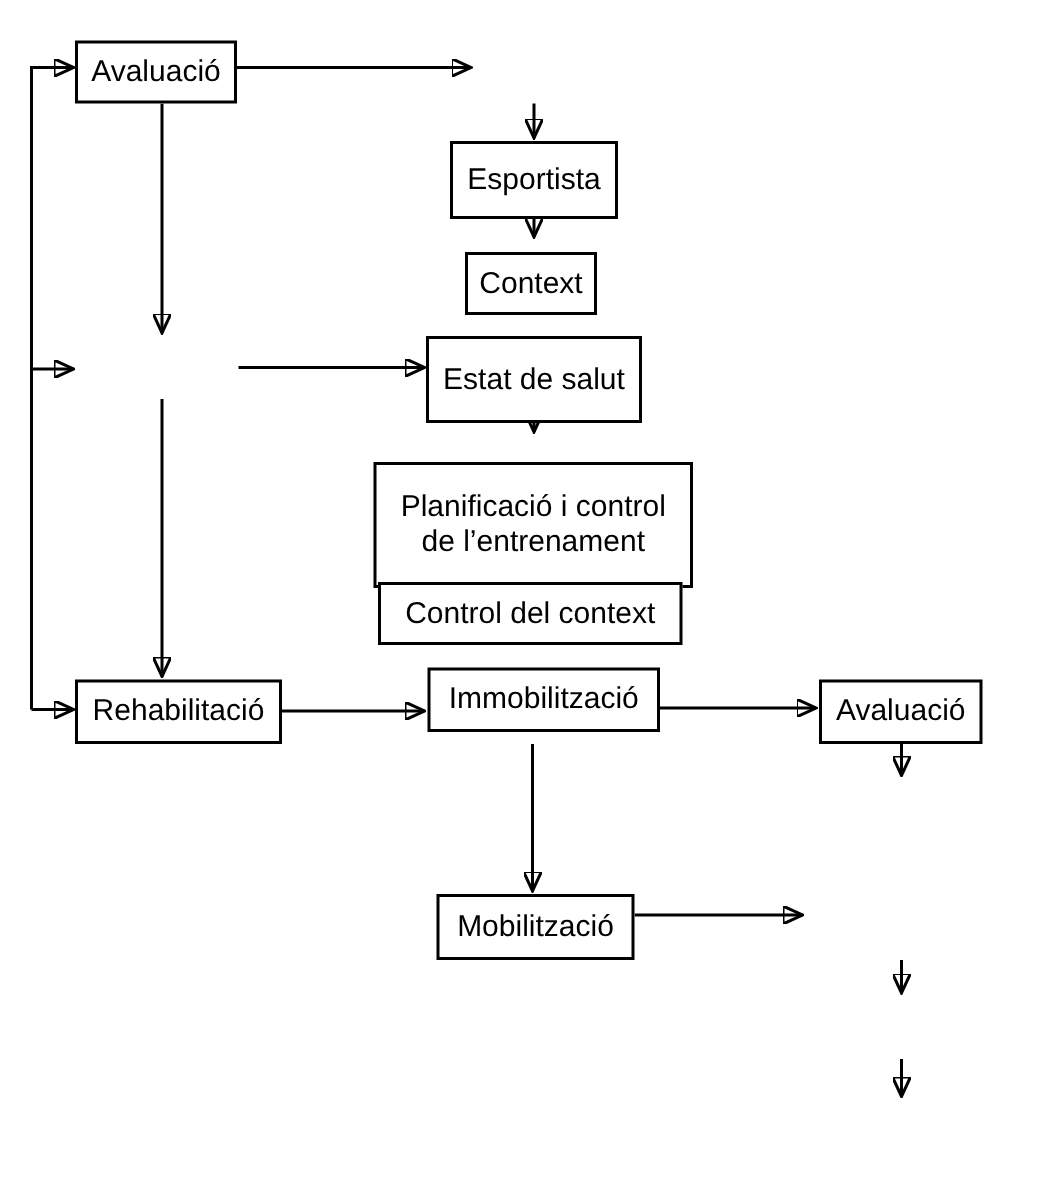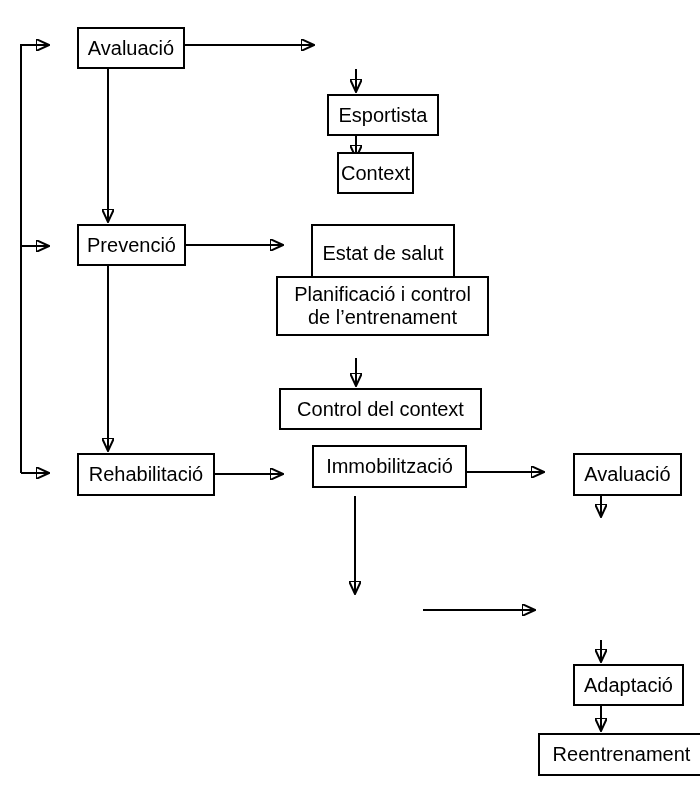--- a/index.html
+++ b/index.html
@@ -33,21 +33,20 @@
     border: 2px solid #000000;
     background: #ffffff;
     color: #000000;
     display: flex;
     align-items: center;
     justify-content: center;
     text-align: center;
     font-size: 20px;
     line-height: 1.15;
     white-space: pre-line;
-    margin-left: 27px;
   }
 </style>
 </head>
 <body>
 
 <div class="canvas">
 
   <svg class="edges" width="700" height="792" viewBox="0 0 700 792" xmlns="http://www.w3.org/2000/svg">
     <defs>
       <marker id="arrow" markerUnits="userSpaceOnUse" markerWidth="14" markerHeight="12" refX="13" refY="6" orient="auto">
@@ -72,29 +71,27 @@
     <line x1="188" y1="474" x2="283" y2="474" marker-end="url(#arrow)"></line>
     <line x1="440" y1="472" x2="544" y2="472" marker-end="url(#arrow)"></line>
     <line x1="601" y1="496" x2="601" y2="517" marker-end="url(#arrow)"></line>
     <line x1="355" y1="496" x2="355" y2="594" marker-end="url(#arrow)"></line>
     <line x1="423" y1="610" x2="535" y2="610" marker-end="url(#arrow)"></line>
     <line x1="601" y1="640" x2="601" y2="662" marker-end="url(#arrow)"></line>
     <line x1="601" y1="706" x2="601" y2="731" marker-end="url(#arrow)"></line>
   </svg>
 
   <div class="node" style="left:50px;  top:27px;  width:108px; height:42px">Avaluació</div>
-  <div class="node" style="left:300px; top:94px;  width:112px; height:42px">Esportista</div>
-  <div class="node" style="left:310px; top:152px; width:77px;  height:42px">Context</div>
+  <div class="node" style="left:300px; top:94px;  width:112px; height:52px">Esportista</div>
+  <div class="node" style="left:310px; top:168px; width:88px;  height:42px">Context</div>
 
-  <div class="node" style="left:50px;  top:224px; width:109px; height:42px">Prevenció</div>
   <div class="node" style="left:284px; top:224px; width:144px; height:58px">Estat de salut</div>
-  <div class="node" style="left:249px; top:276px; width:213px; height:60px">Planificació i control
+  <div class="node" style="left:249px; top:308px; width:213px; height:84px">Planificació i control
 de l’entrenament</div>
   <div class="node" style="left:252px; top:388px; width:203px; height:42px">Control del context</div>
 
   <div class="node" style="left:50px;  top:453px; width:138px; height:43px">Rehabilitació</div>
   <div class="node" style="left:285px; top:445px; width:155px; height:43px">Immobilització</div>
   <div class="node" style="left:546px; top:453px; width:109px; height:43px">Avaluació</div>
 
-  <div class="node" style="left:546px; top:664px; width:111px; height:42px">Adaptació</div>
-  <div class="node" style="left:511px; top:733px; width:167px; height:43px">Reentrenament</div>
+  <div class="node" style="left:291px; top:596px; width:132px; height:44px">Mobilització</div>
 
 </div>
 
 </body></html>

